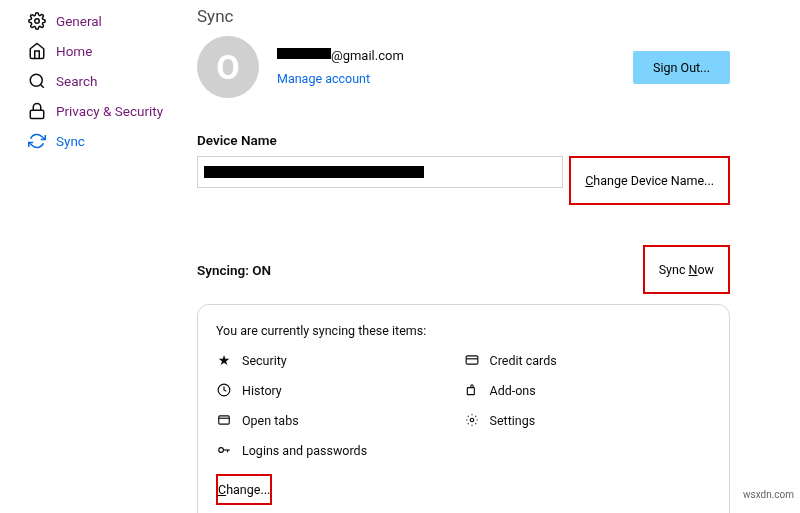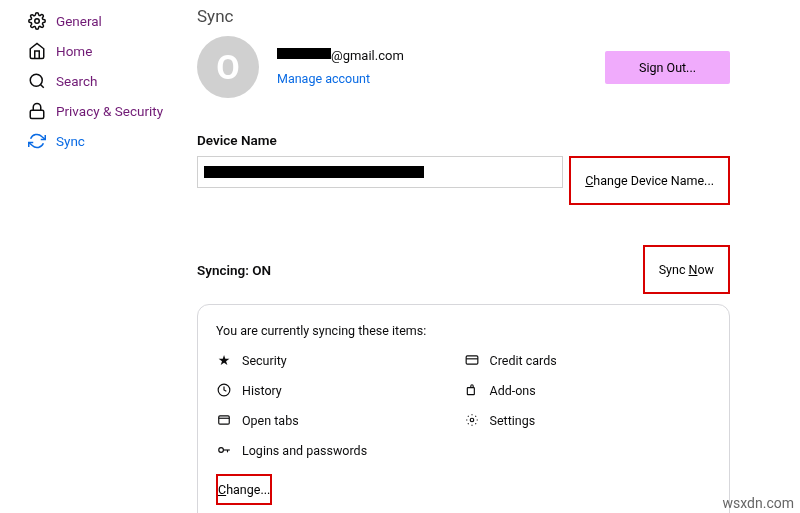--- a/index.html
+++ b/index.html
@@ -10,36 +10,36 @@
 .side-item.active { color: #0a6be4; }
 .side-item .ic { width: 18px; height: 18px; display: flex; align-items: center; justify-content: center; }
 .main { flex: 1; padding: 6px 70px 0 0; }
 .page-title { font-size: 17px; color: #4a4a4a; font-weight: 400; margin-bottom: 10px; }
 .account-row { display: flex; align-items: center; gap: 18px; }
 .avatar { width: 62px; height: 62px; border-radius: 50%; background: #d0d0d0; color: #fff; font-size: 34px; font-weight: 700; display: flex; align-items: center; justify-content: center; }
 .acc-info { flex: 1; display: flex; flex-direction: column; gap: 8px; }
 .email-line { display: flex; align-items: flex-start; }
 .redact { background: #000; width: 54px; height: 11px; display: inline-block; }
 .link { color: #0a6be4; cursor: pointer; font-size: 12.5px; }
-.btn { background: #f0abfc; border: none; padding: 9px 34px; font-size: 12.5px; cursor: pointer; border-radius: 2px; }
+.btn { background: #7dd3fc; border: none; padding: 9px 20px; font-size: 12.5px; cursor: pointer; border-radius: 2px; }
 .section-label { font-weight: 600; font-size: 13.5px; margin-top: 34px; margin-bottom: 8px; }
 .device-row { display: flex; align-items: stretch; gap: 0; }
 .device-box { flex: 1; border: 1px solid #d0d0d0; height: 32px; display: flex; align-items: center; padding: 0 6px; }
 .device-box .redact2 { background: #000; width: 220px; height: 12px; }
 .red-btn { background: #fff; border: 2.5px solid #d80000; padding: 15px 14px; font-size: 12.5px; cursor: pointer; margin-left: 6px; white-space: nowrap; }
 .sync-row { display: flex; align-items: center; justify-content: space-between; margin-top: 40px; }
 .sync-title { font-weight: 600; font-size: 13.5px; }
 .card { border: 1px solid #d7d7db; border-radius: 12px; margin-top: 10px; padding: 18px 18px 22px 18px; }
 .card-head { font-size: 12.5px; margin-bottom: 14px; color: #0c0c0d; }
 .grid { display: flex; }
 .col { flex: 1; display: flex; flex-direction: column; gap: 14px; }
 .it { display: flex; align-items: center; gap: 10px; font-size: 12.5px; color: #0c0c0d; }
 .it .ic2 { width: 16px; height: 16px; display:flex; align-items:center; justify-content:center; font-size: 14px; }
 .change-small { margin-top: 16px; border: 2.5px solid #d80000; background: #fff; padding: 6px 0; font-size: 12.5px; cursor: pointer; display: inline-block; }
-.watermark { position: absolute; bottom: 2px; right: 6px; font-size: 14px; color: #666; }
+.watermark { position: absolute; bottom: 13px; right: 6px; font-size: 10px; color: #666; }
 svg { display: block; }
 </style>
 </head>
 <body>
 
 <div class="layout">
   <div class="sidebar">
     <div class="side-item">
       <span class="ic">
         <svg width="18" height="18" viewBox="0 0 24 24" fill="none" stroke="#0c0c0d" stroke-width="2">

